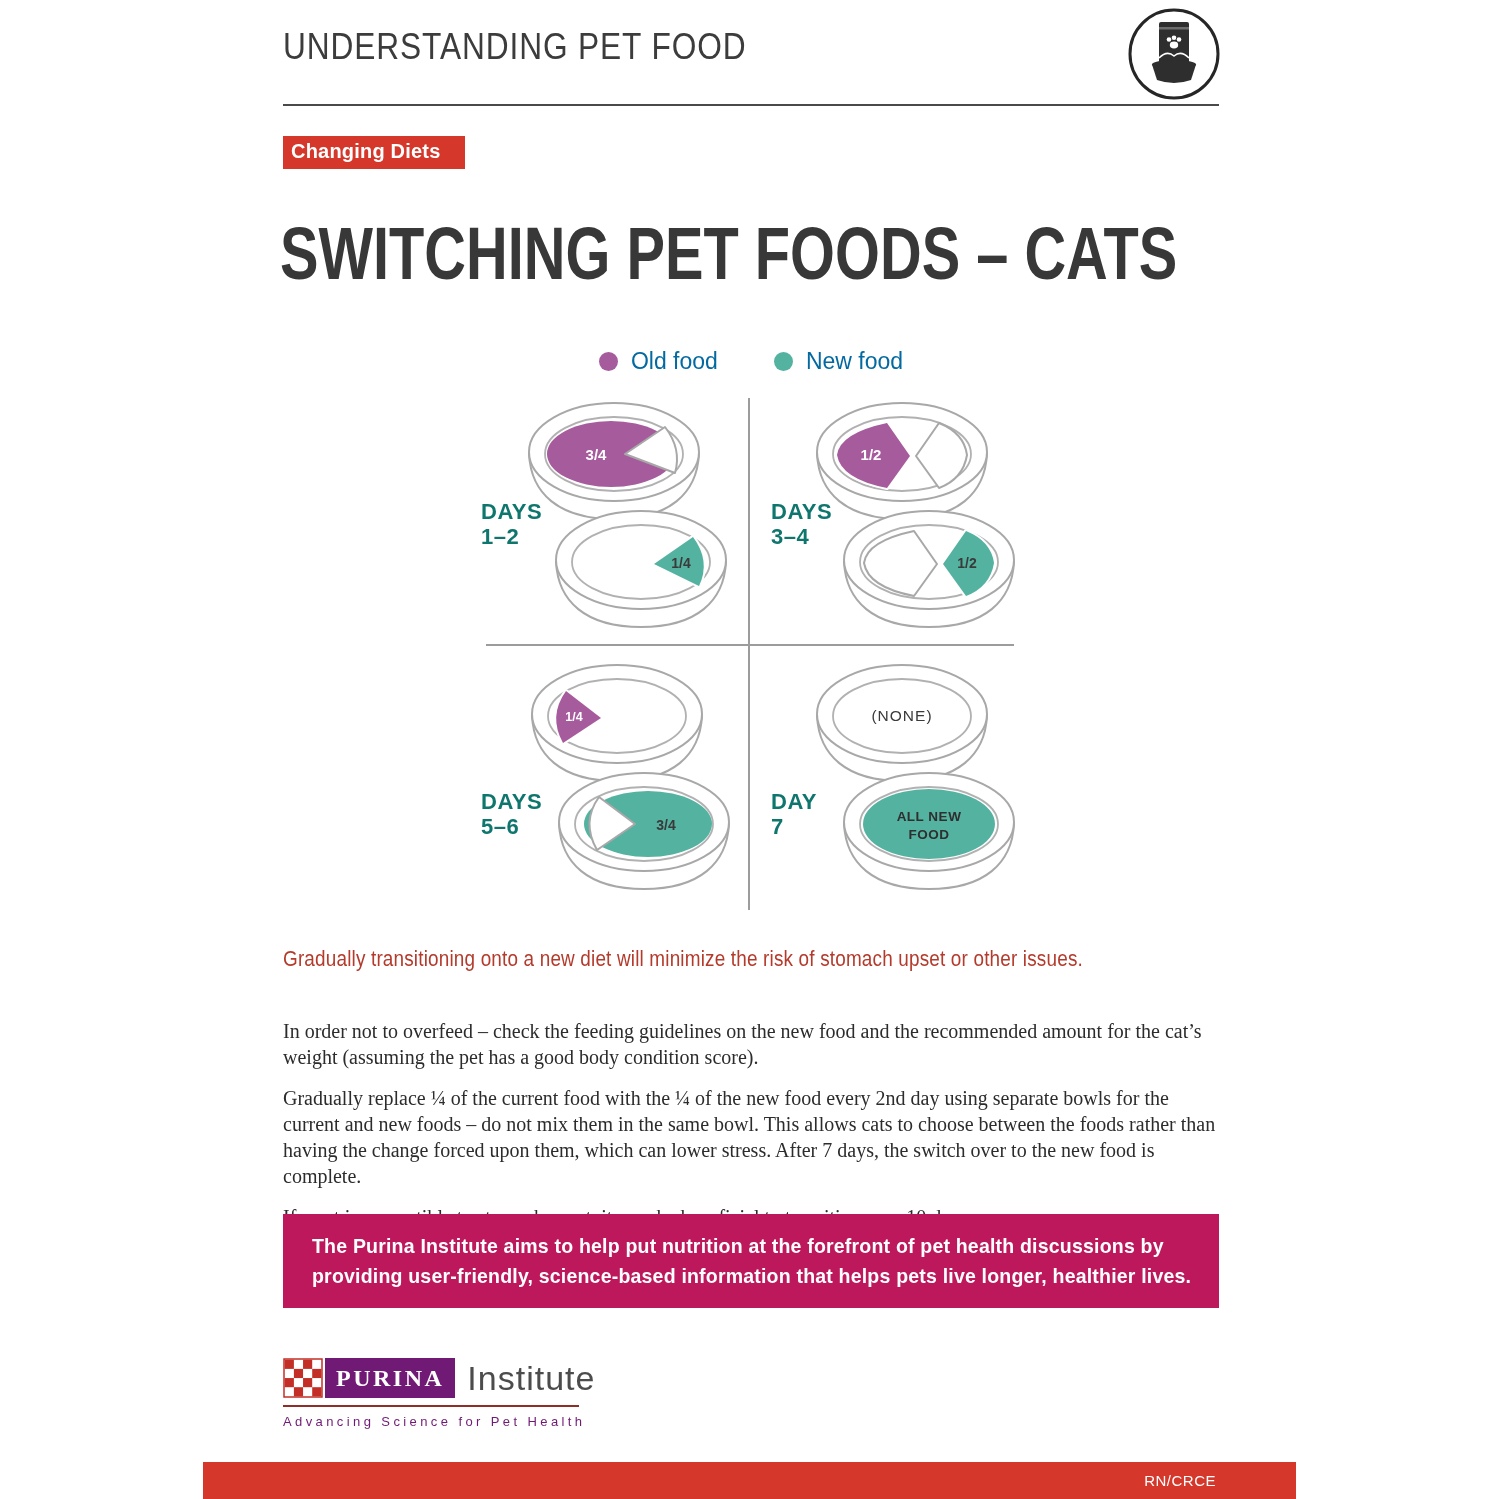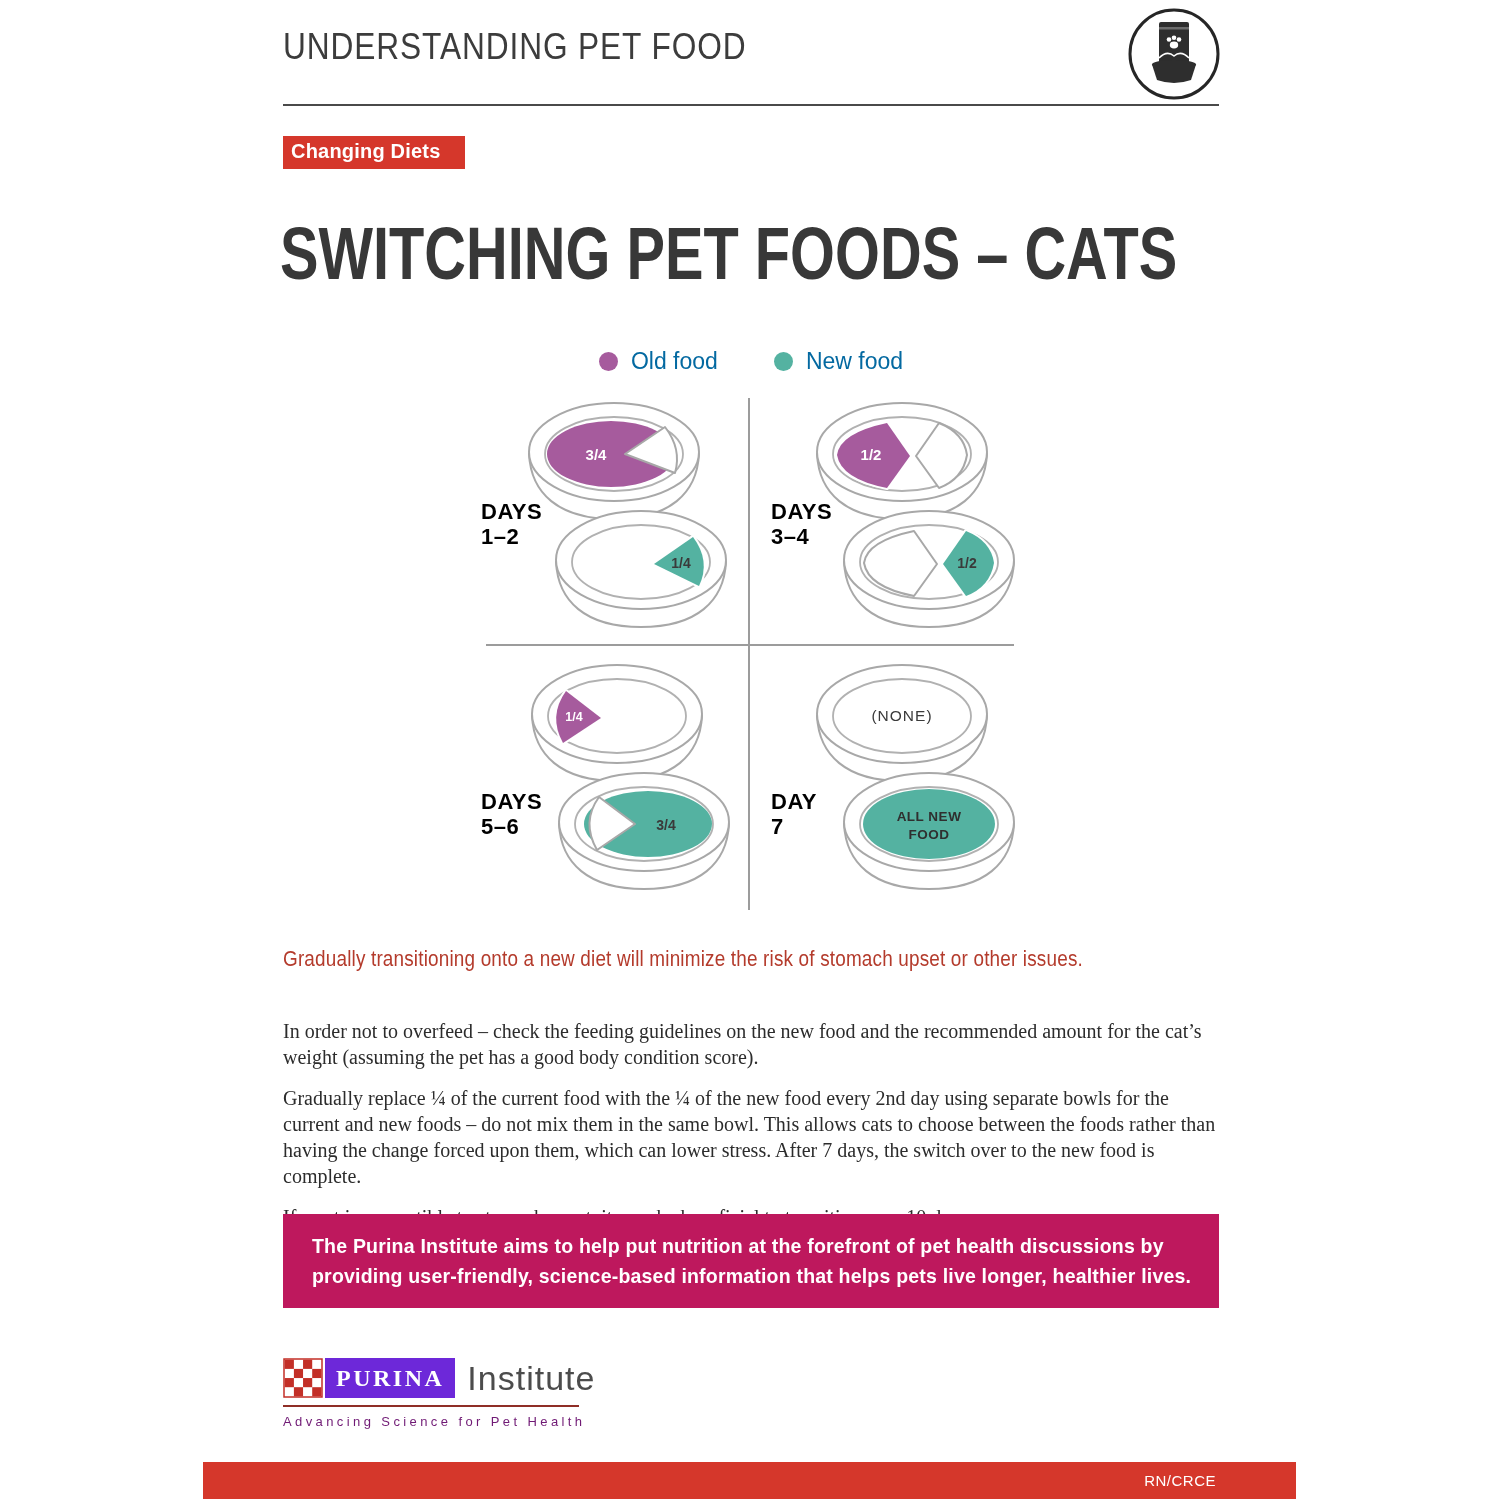--- a/index.html
+++ b/index.html
@@ -32,21 +32,21 @@
   .legend { position:absolute; left:283px; top:348px; width:936px; display:flex; justify-content:center; gap:56px; }
   .legend-item { display:flex; align-items:center; gap:13px; font-size:23px; color:#0369a1; }
   .dot { width:19px; height:19px; border-radius:50%; }
   .dot-old { background:#a65b9d; }
   .dot-new { background:#54b2a1; }
 
   
   .diagram { position:absolute; left:400px; top:392px; width:700px; height:524px; }
   .vline { position:absolute; left:348px; top:6px; width:2px; height:512px; background:#9c9c9c; }
   .hline { position:absolute; left:86px; top:252px; width:528px; height:2px; background:#9c9c9c; }
-  .day-label { position:absolute; font-size:22px; font-weight:700; color:#000000; line-height:1.12; letter-spacing:0.5px; }
+  .day-label { position:absolute; font-size:22px; font-weight:700; color:#0f766e; line-height:1.12; letter-spacing:0.5px; }
   .bowls { position:absolute; }
 
   .bowl-body { fill:#fff; stroke:#a8a8a8; stroke-width:2; }
   .bowl-rim  { fill:#fff; stroke:#a8a8a8; stroke-width:2; }
   .bowl-inner{ fill:#fff; stroke:#b1b1b1; stroke-width:1.8; }
   .empty-seg { fill:#fff; stroke:#a8a8a8; stroke-width:2; stroke-linejoin:round; }
   .seg-old   { fill:#a65b9d; stroke:#fff; stroke-width:4; paint-order:stroke; stroke-linejoin:round; }
   .seg-new   { fill:#54b2a1; stroke:#fff; stroke-width:4; paint-order:stroke; stroke-linejoin:round; }
   svg text { font-family:"Liberation Sans", sans-serif; }
   .pt-white { fill:#ffffff; font-size:15px; font-weight:700; text-anchor:middle; }
@@ -72,21 +72,21 @@
     color:#fff; display:flex; flex-direction:column; justify-content:center; gap:6px;
     padding-left:29px; box-sizing:border-box;
   }
   .banner-line { font-size:21px; font-weight:600; letter-spacing:0.2px; white-space:nowrap;
     transform:scaleX(0.93); transform-origin:left center; }
 
   
   .logo { position:absolute; left:283px; top:1358px; }
   .logo-row { display:flex; align-items:center; }
   .purina-box {
-    background:#6d28d9; color:#fff; font-family:"Liberation Serif", serif; font-weight:700;
+    background:#701a75; color:#fff; font-family:"Liberation Serif", serif; font-weight:700;
     font-size:24px; letter-spacing:2.5px; height:40px; display:flex; align-items:center;
     padding:0 11px; margin-left:2px;
   }
   .institute { font-size:34px; color:#4c4c4c; margin-left:12px; letter-spacing:1px; }
   .logo-rule { width:296px; height:2px; background:#8f2e26; margin-top:7px; }
   .tagline { margin-top:7px; font-size:13px; letter-spacing:3.4px; color:#701a75; white-space:nowrap; }
 
   
   .bottom-bar {
     position:absolute; left:203px; top:1462px; width:1093px; height:37px; background:#d5372b;

